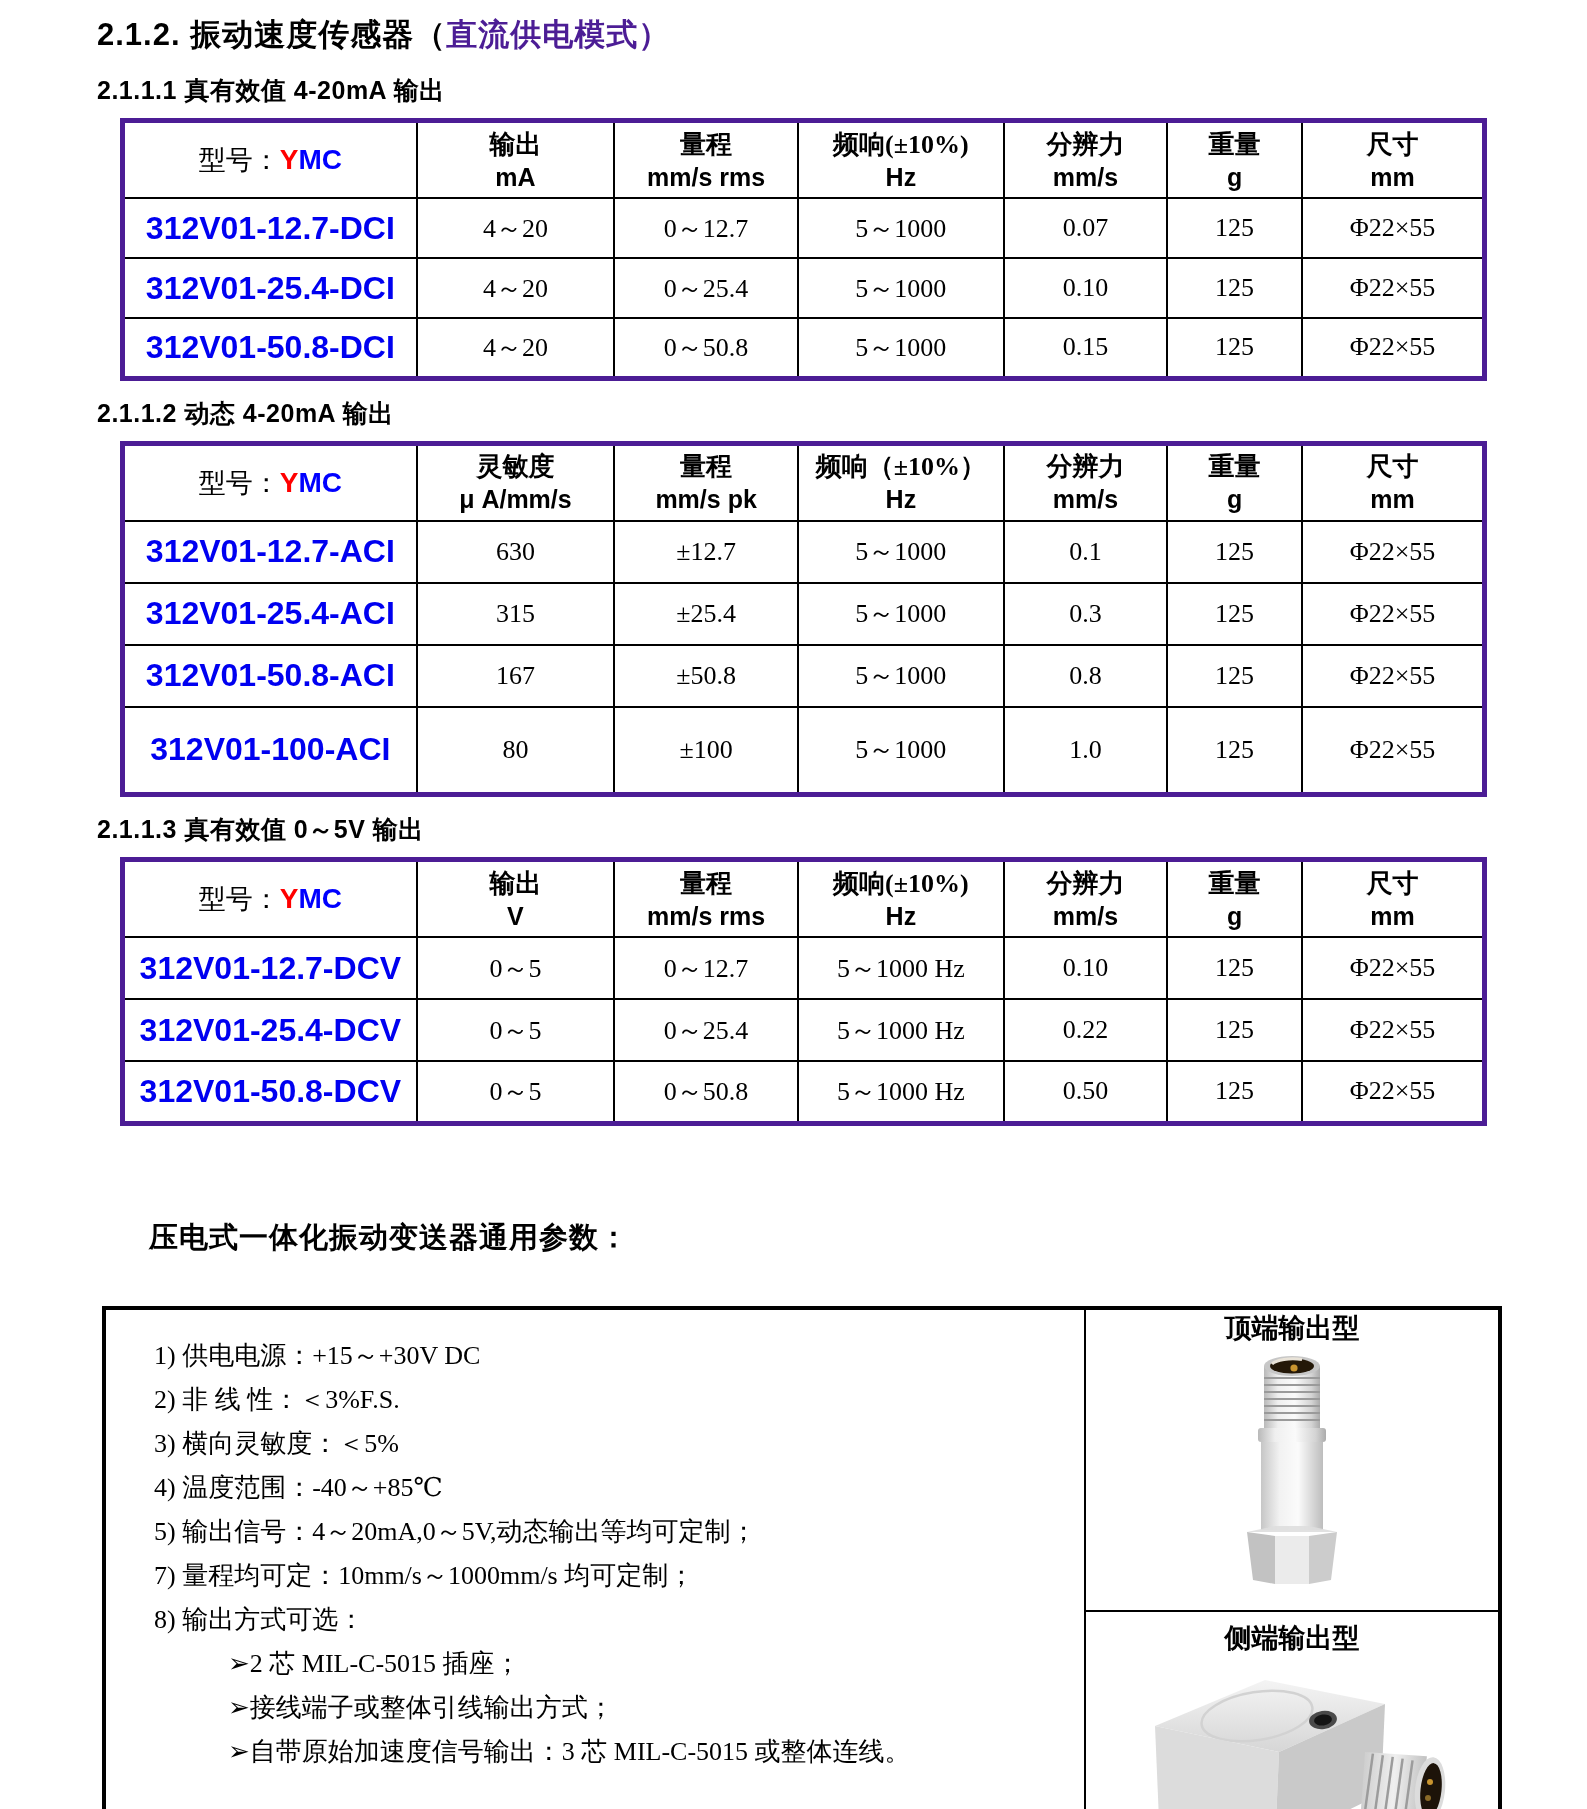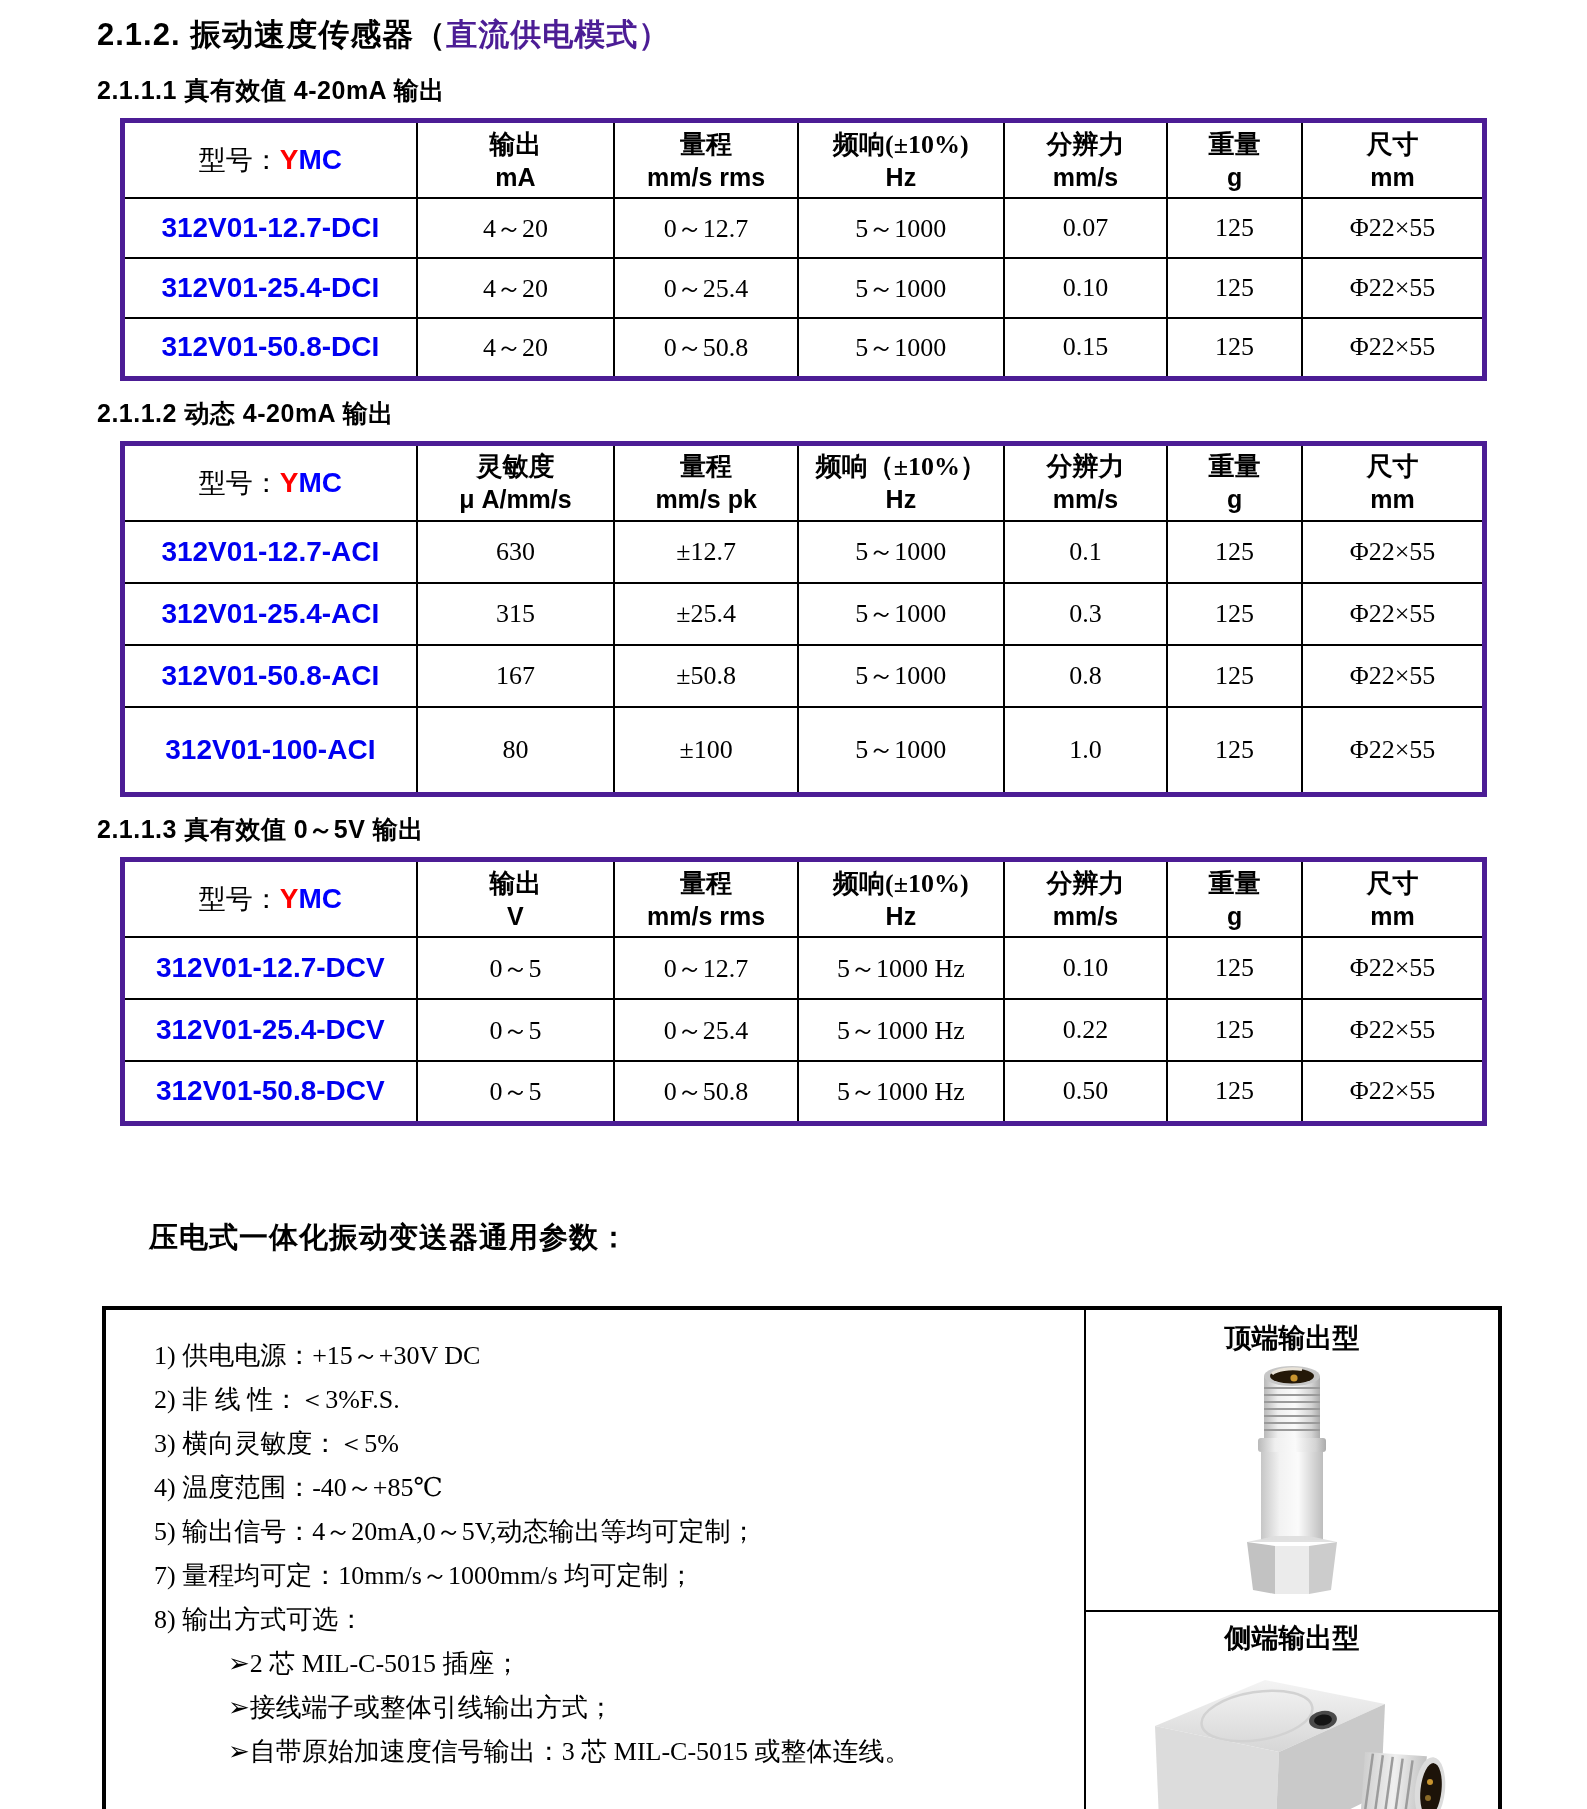--- a/index.html
+++ b/index.html
@@ -11,36 +11,36 @@
   h2.sub-heading{font-size:25px;font-weight:bold;margin:16px 0 11px 0;letter-spacing:0.5px;}
 
   table.spec-table{border-collapse:collapse;border:5px solid #4c1d95;width:1367px;margin-left:23px;table-layout:fixed;}
   table.spec-table th, table.spec-table td{border:2px solid #000;text-align:center;vertical-align:middle;padding:0;overflow:hidden;}
   tr.header-row th{height:74px;background:#fff;}
   .model-label{font-family:"Liberation Serif","DejaVu Serif",serif;font-size:27px;font-weight:normal;}
   .ymc-y{color:#ff0000;font-weight:bold;font-size:28px;font-family:"Liberation Sans",sans-serif;}
   .ymc-mc{color:#0000ff;font-weight:bold;font-size:28px;font-family:"Liberation Sans",sans-serif;}
   .col-label{font-size:26px;font-weight:bold;line-height:34px;font-family:Liberation Serif, serif;}
   .col-unit{font-size:25px;font-weight:bold;line-height:31px;}
-  td.model-td{color:#0000f0;font-weight:bold;font-size:28px;font-family:"Liberation Sans",sans-serif;}
+  td.model-td{color:#0000f0;font-weight:bold;font-size:32px;font-family:"Liberation Sans",sans-serif;}
   td.val-td{font-family:"Liberation Serif","DejaVu Serif",serif;font-size:26px;margin-top:37px;}
   table.t0 tbody tr{height:60px;}
   table.t1 tbody tr{height:62px;}
   table.t1 tbody tr.r3{height:88px;}
   table.t2 tbody tr{height:62px;}
 
   h3.general-heading{font-size:29px;font-weight:bold;margin:92px 0 48px 52px;letter-spacing:1px;}
 
   .box{box-sizing:border-box;width:1400px;height:562px;margin-left:5px;border:4px solid #000;display:flex;}
   .params{box-sizing:border-box;width:978px;padding:24px 0 0 48px;font-family:"Liberation Serif","DejaVu Serif",serif;font-size:26px;}
   .param-item{line-height:44px;white-space:nowrap;}
   .param-bullet{line-height:44px;padding-left:74px;white-space:nowrap;}
   .panels{flex:1;border-left:2px solid #000;display:flex;flex-direction:column;}
   .panel{text-align:center;box-sizing:border-box;}
-  .panel-top{height:302px;border-bottom:2px solid #000;padding-top:10px;}
+  .panel-top{height:302px;border-bottom:2px solid #000;}
   .panel-side{flex:1;padding-top:8px;}
   .panel-label{font-size:27px;font-weight:bold;line-height:36px;}
   .panel svg{display:block;margin:4px auto 0 auto;}
 </style>
 </head>
 <body>
 
 <div class="page">
 
   <h1 class="doc-title"><span>2.1.2.  振动速度传感器（</span><span class="blue">直流供电模式</span><span class="blue">）</span></h1>

